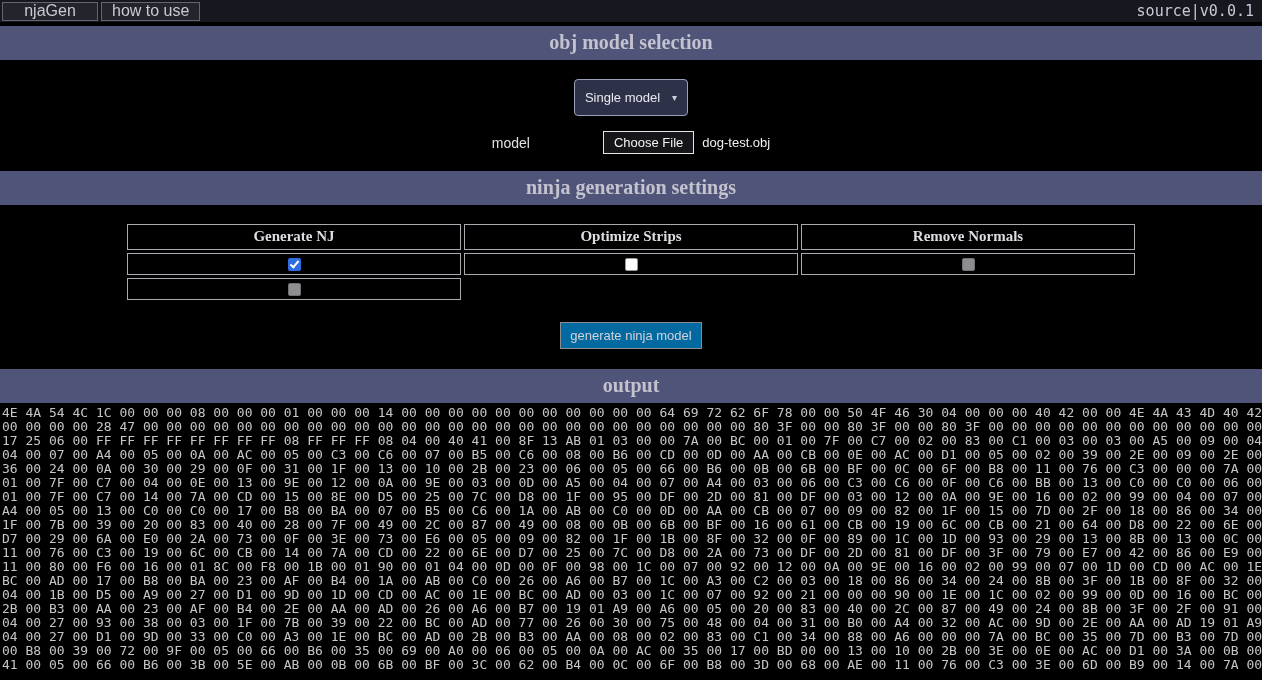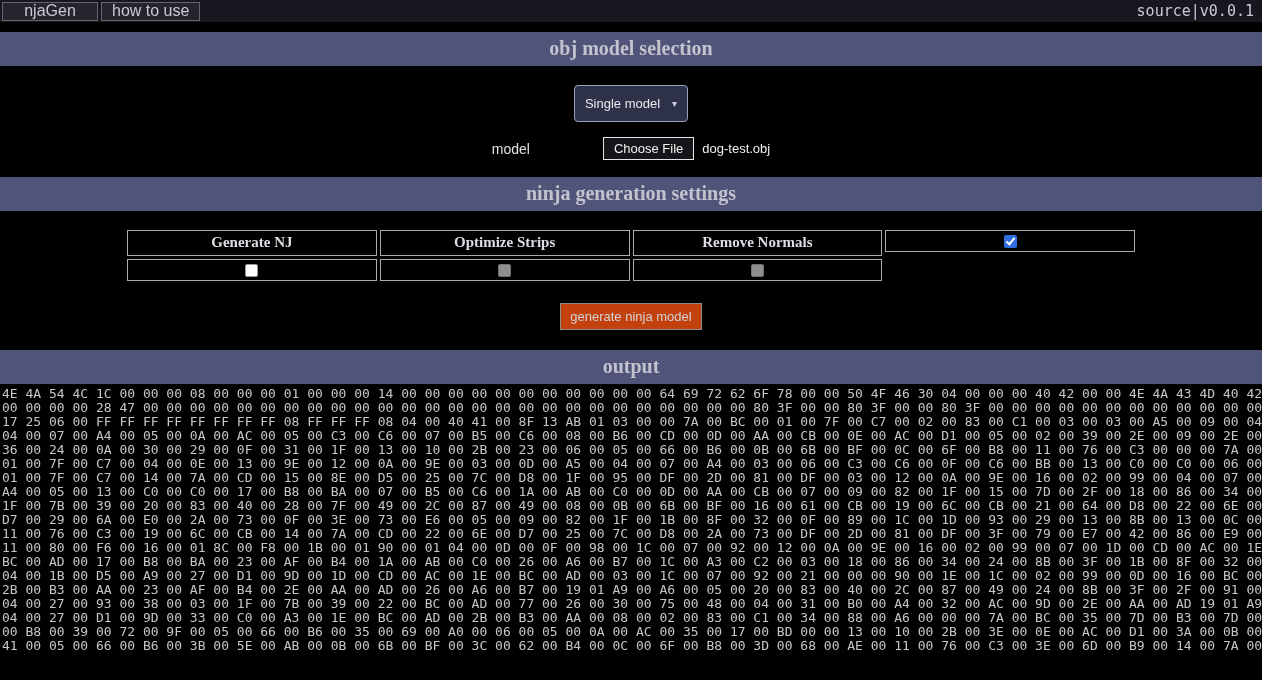--- a/index.html
+++ b/index.html
@@ -20,21 +20,21 @@
   }
   .topbar-right { margin-left:auto; display:flex; align-items:baseline; font-family:"DejaVu Sans Mono", monospace; font-size:15px; color:#c9c9d4; }
   .source-link { color:#c9c9d4; cursor:pointer;text-align:right; }
 
   
   .section-header {
     background:#505478; color:#c3c3cf; text-align:center;
     font-family:"Liberation Serif", serif; font-weight:bold; font-size:20px;
     padding:5px 0 6px;
   }
-  .section-header.first { margin-top:10px; }
+  .section-header.first { margin-top:4px; }
 
   
   .model-section { padding:19px 0 17px; background:#000; }
   .select-wrap { text-align:center; }
   .mode-select {
     display:inline-flex; align-items:center; gap:12px;
     background:#2e3248; color:#e9e9f1;
     border:1px solid #9aa0ba; border-radius:4px;
     padding:10px 10px; font-size:13px; cursor:pointer;
   }
@@ -44,39 +44,39 @@
   .file-btn {
     background:#16161a; color:#f2f2f2; border:1px solid #e6e6e6;
     font-size:13px; padding:3px 10px; cursor:pointer;
     font-family:"Liberation Sans", sans-serif;
   }
   .file-name { color:#f0f0f0; font-size:13px; margin-left:8px;text-align:right; }
 
   
   .settings-section { padding:19px 0 0; background:#000; }
   .opt-table { width:1008px; margin:0 auto; }
-  .opt-grid { display:grid; grid-template-columns:repeat(4,1fr); gap:3px; }
+  .opt-grid { display:grid; grid-template-columns:repeat(3,1fr); gap:3px; }
   .opt-grid.single { grid-template-columns:250px; margin-top:4px; }
   .cell { border:1px solid #a9a9af; text-align:center; background:#000; }
   .cell.head { font-family:"Liberation Serif", serif; font-weight:bold; font-size:15px; color:#dcdce4; padding:3px 0 4px; }
   .cell.check { height:22px; display:flex; align-items:center; justify-content:center; }
 
   .cb { width:13px; height:13px; border-radius:2px; position:relative; cursor:pointer; }
   .cb.checked { background:#2f6ce0; }
   .cb.checked::after {
     content:""; position:absolute; left:4px; top:1px;
     width:3px; height:7px; border:solid #fff; border-width:0 2px 2px 0;
     transform:rotate(40deg);
   }
   .cb.plain { background:#fdfdfd; border:1px solid #9a9a9a; }
   .cb.disabled { background:#8e8e8e; border:1px solid #70707a; }
 
   .gen-row { text-align:center; margin:22px 0 20px; }
   .gen-btn {
-    background:#c2410c; color:#d2d2d8; border:1px solid #8b8b94;
+    background:#0369a1; color:#d2d2d8; border:1px solid #8b8b94;
     font-size:13px; padding:5px 9px; cursor:pointer;
     font-family:"Liberation Sans", sans-serif;
   }
 
   
   .hex-output {
     background:#000; color:#c6c6c8;
     font-family:"DejaVu Sans Mono", monospace; font-size:13px; line-height:14px;
     white-space:pre; overflow:hidden; padding:3px 0 0 2px;
   }

